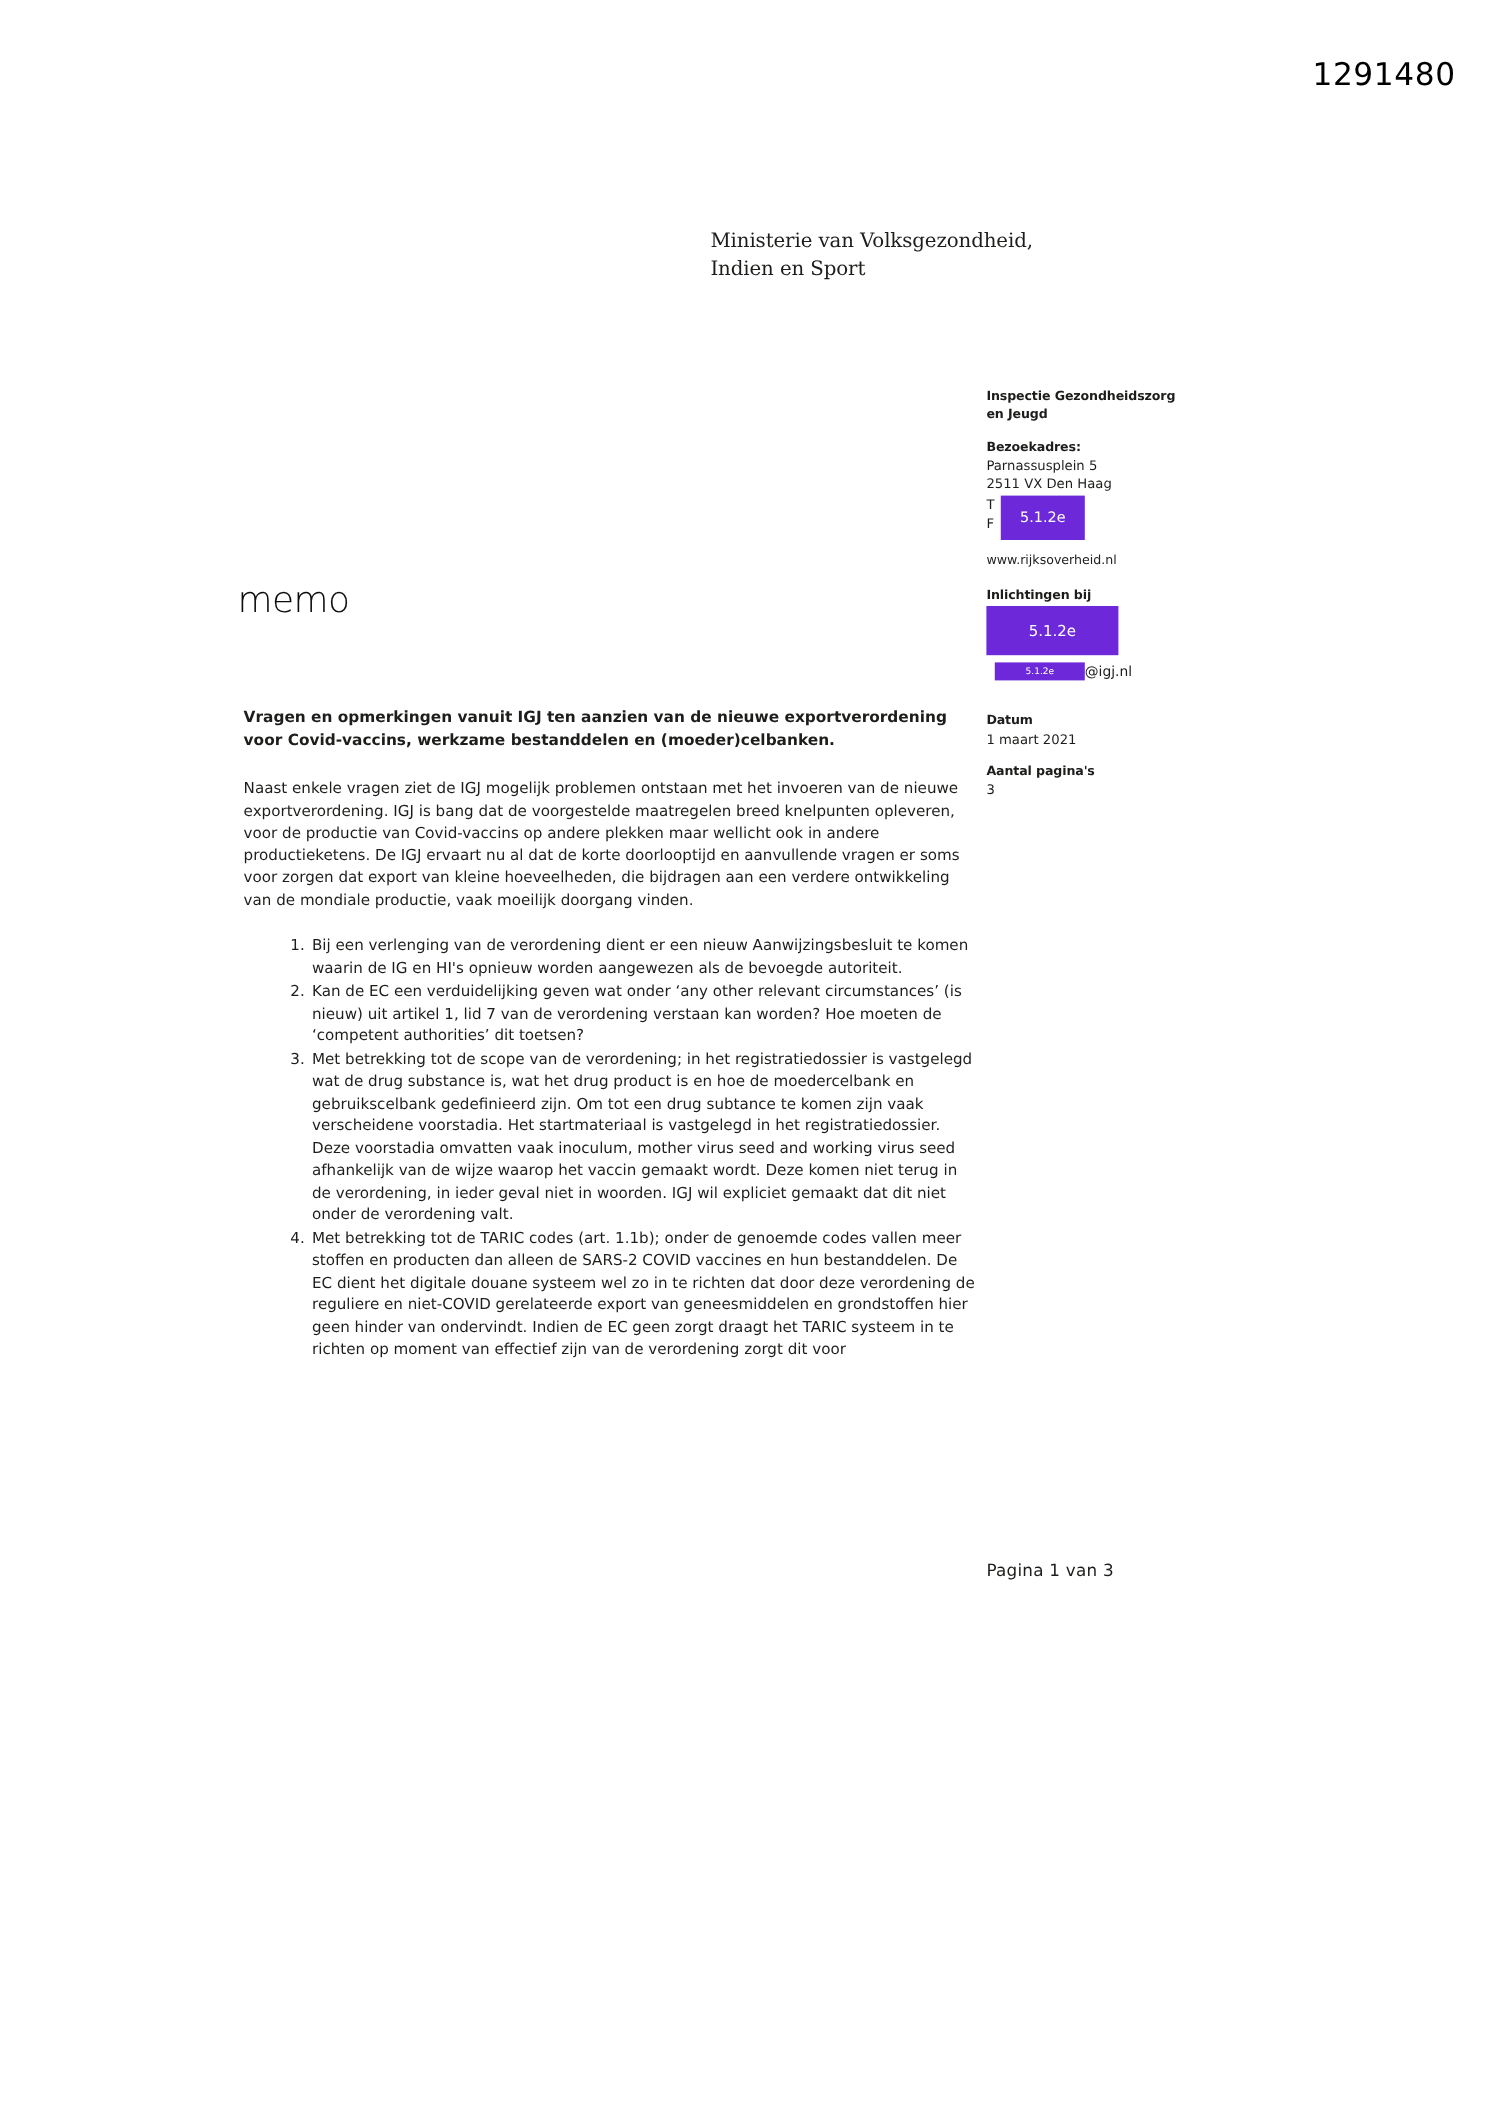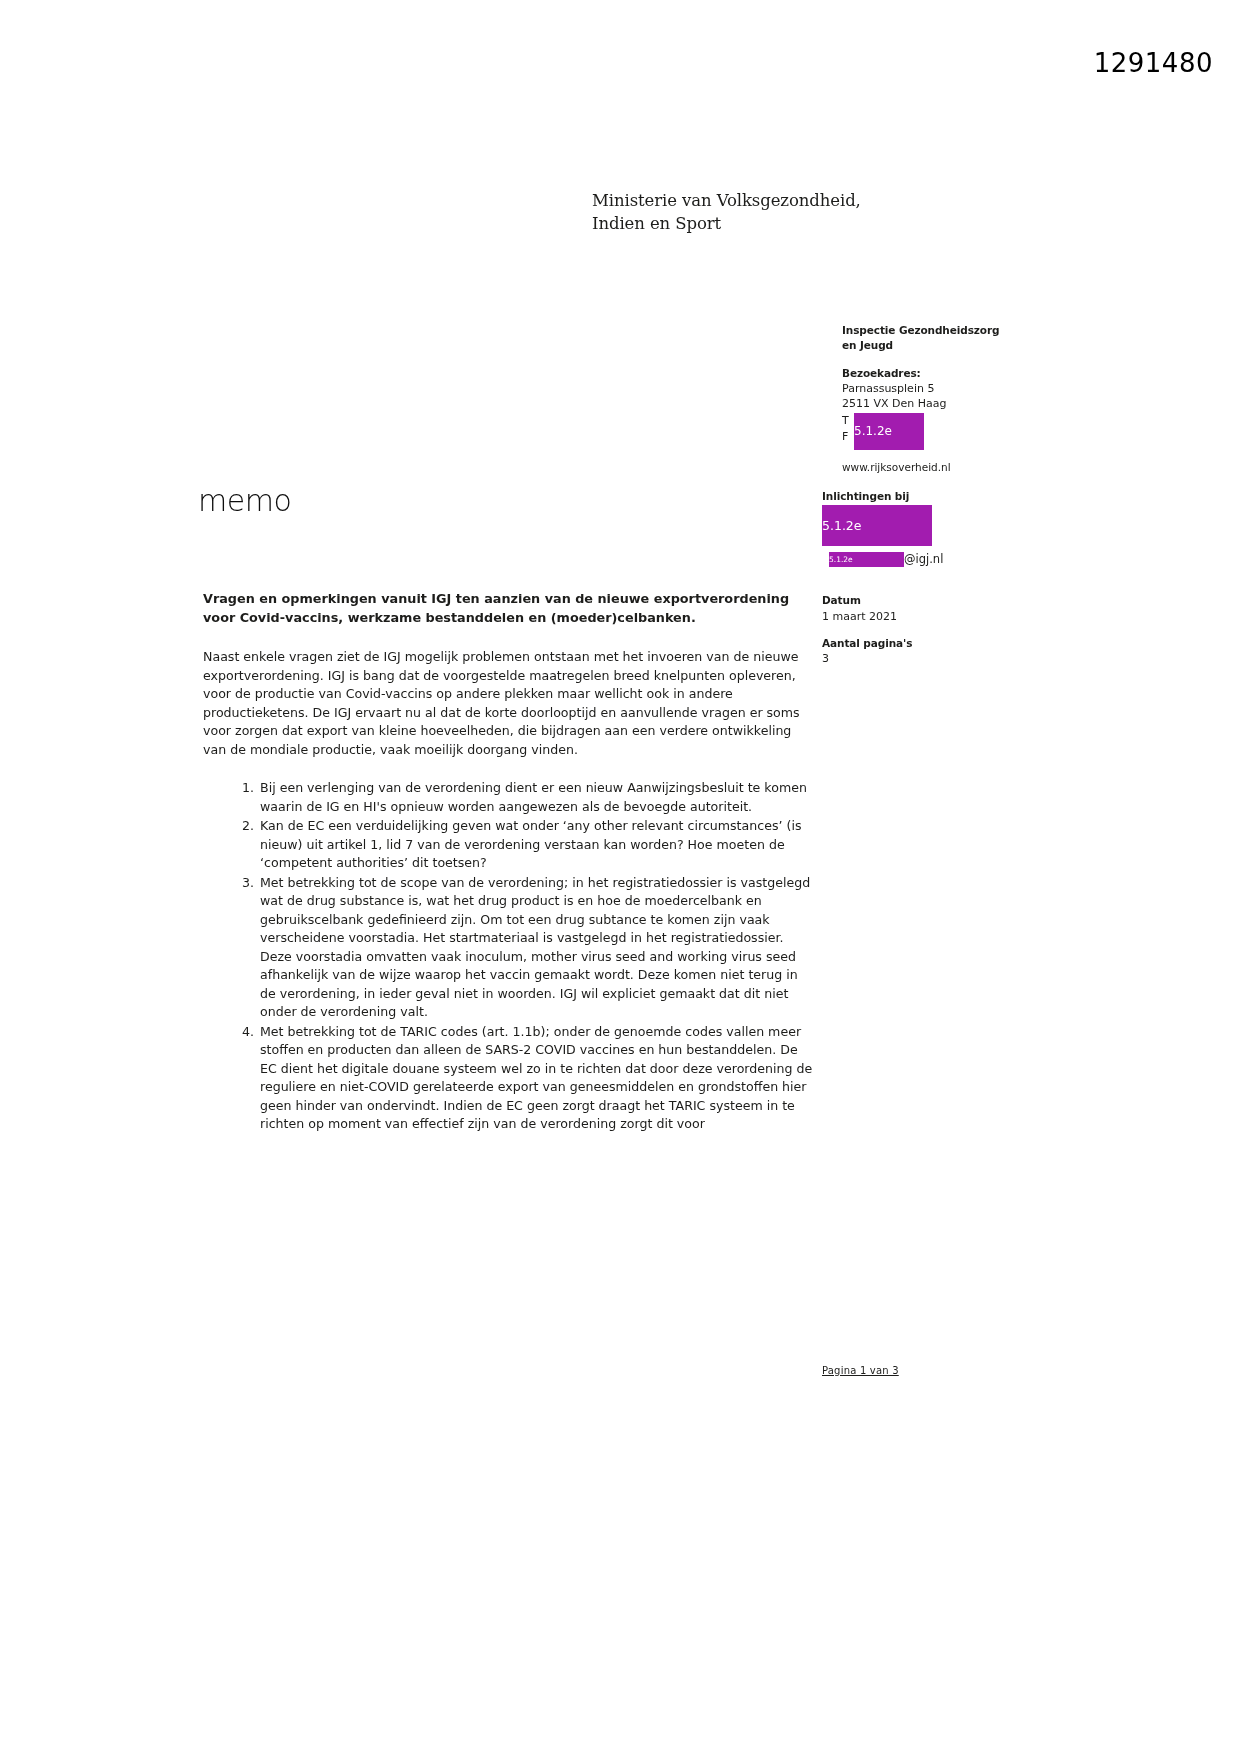--- a/index.html
+++ b/index.html
@@ -49,43 +49,43 @@
   .sidebar {
     position: absolute;
     left: 822px;
     top: 323px;
     width: 260px;
     font-family: "DejaVu Sans", sans-serif;
     font-size: 10.5px;
     line-height: 1.42;
     color: #1d1d1b;
   }
-  .sb-block { margin-bottom: 13px; margin-left: 20px; }
+  .sb-block { margin-bottom: 13px; }
   .sb-title {
     font-weight: bold;
     font-size: 10.5px;
     letter-spacing: -0.1px;
   }
   .sb-line { font-size: 11px; }
 
   .sb-tf {
     position: relative;
     margin-top: 1px;
   }
   .sb-tf-labels {
     position: relative;
     z-index: 2;
     line-height: 1.45;
     font-size: 11px;
   }
   .redact {
-    background: #a21caf;
+    background: #6d28d9;
     color: #ffffff;
     display: inline-block;
-    text-align: left;
+    text-align: center;
     font-family: "DejaVu Sans", sans-serif;
     line-height: 1;
   }
   .redact-tf {
     position: absolute;
     left: 12px;
     top: 0px;
     width: 70px;
     height: 37px;
     line-height: 37px;
@@ -170,26 +170,25 @@
     left: 31px;
     top: 0;
     width: 20px;
     text-align: right;
   }
 
   
   .footer {
     position: absolute;
     left: 822px;
-    top: 1365px;
-    font-family: "DejaVu Sans", sans-serif;
-    font-size: 10px;
+    top: 1301px;
+    font-family: "DejaVu Sans", sans-serif;
+    font-size: 14px;
     color: #1d1d1b;
     letter-spacing: 0.2px;
-    text-decoration: underline;
   }
 </style>
 </head>
 <body>
 
 <div class="page">
 
   <div class="doc-number">1291480</div>
 
   <div class="ministry">

